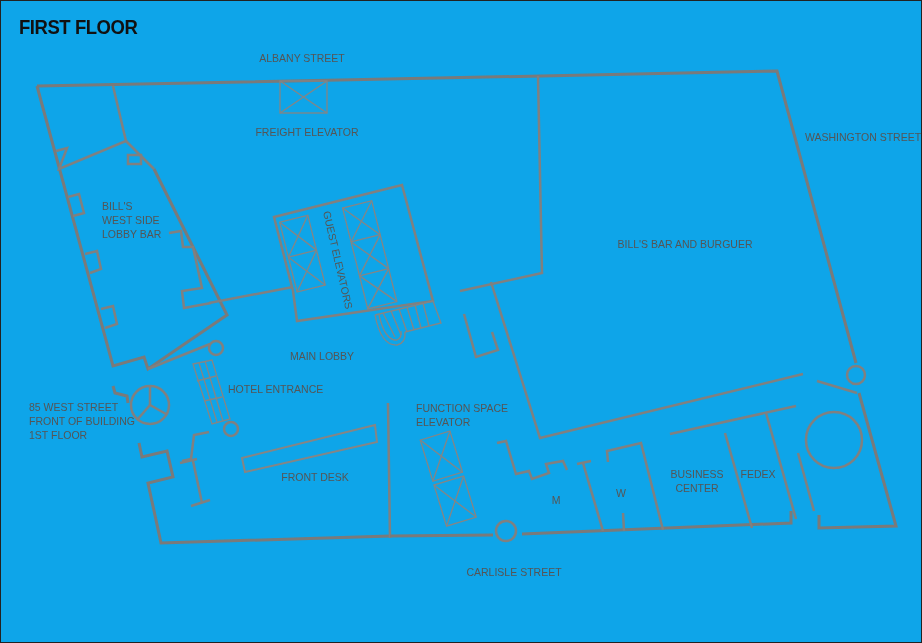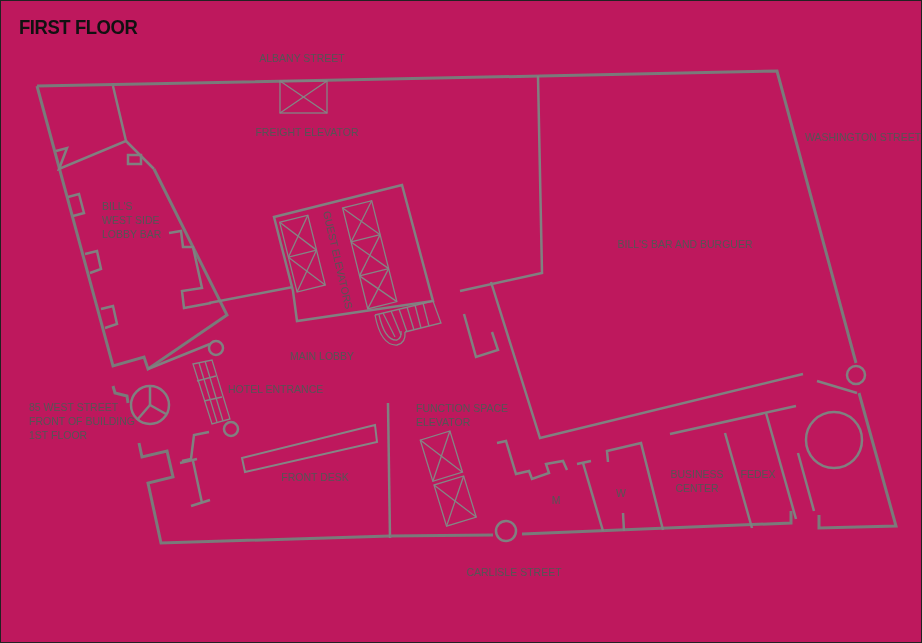--- a/index.html
+++ b/index.html
@@ -1,20 +1,20 @@
 <!DOCTYPE html>
 <html><head>
   <meta charset="utf-8">
   <style>
     html, body { margin: 0; padding: 0; background: #ffffff; }
     .frame {
       position: relative;
       width: 920px; height: 641px;
       border: 1px solid #222;
-      background: #be185d;
+      background: #0ea5e9;
       overflow: hidden;
     }
     .title {
       position: absolute; left: 18px; top: 14px;
       font-family: "Liberation Sans", sans-serif;
       font-weight: bold; font-size: 21px; letter-spacing: -0.5px;
       color: #111; transform: scaleX(0.88); transform-origin: left top;
     }
     svg { position: absolute; left: 0; top: 0; }
     .wall { fill: none; stroke: #7a7a7a; stroke-width: 3; stroke-linejoin: miter; }

